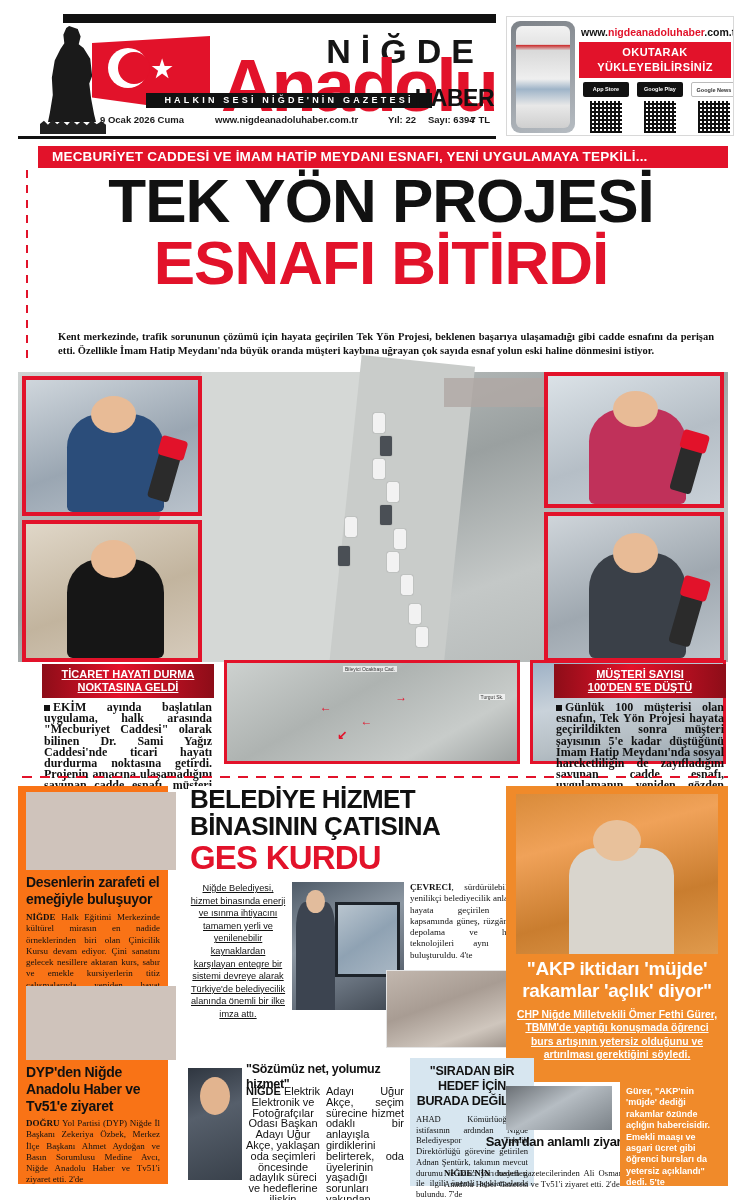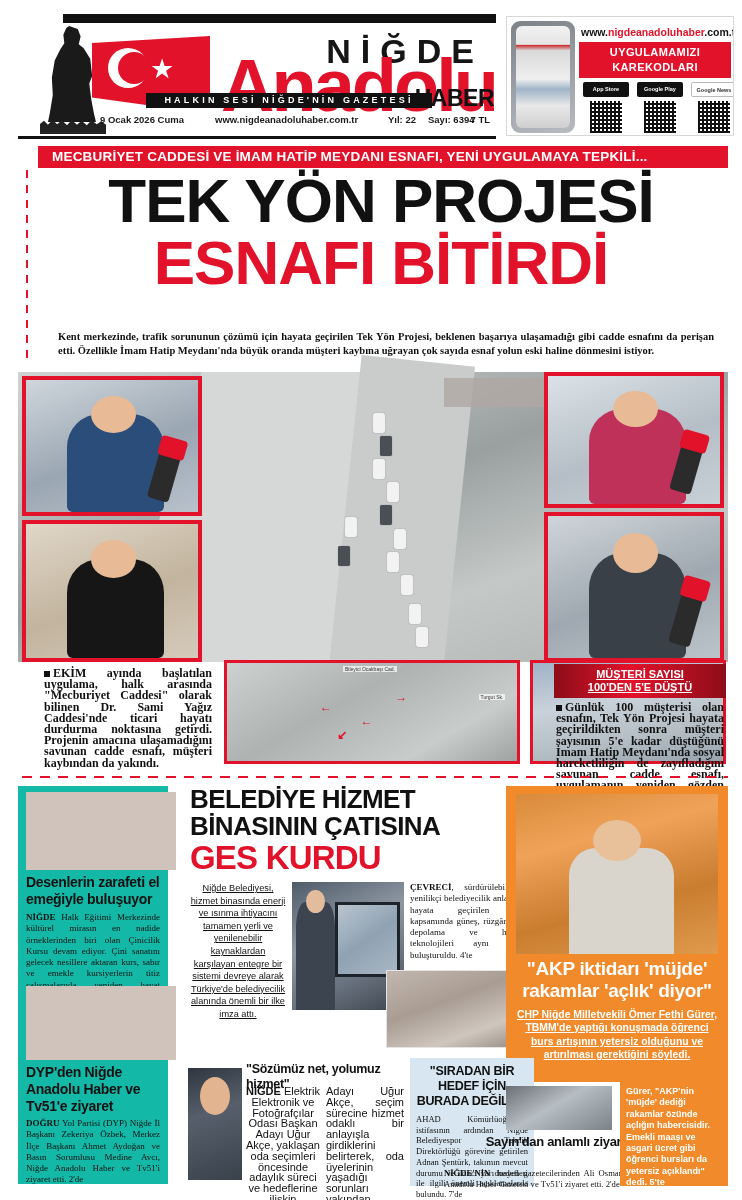--- a/index.html
+++ b/index.html
@@ -230,21 +230,21 @@
   }
   .dash-bottom {
     position:absolute; left:4px; top:112px; width:706px; height:2px;
     background: repeating-linear-gradient(90deg,#e2122a 0 10px, transparent 10px 18px);
   }
 
   
   .lower { position:absolute; left:18px; top:786px; width:710px; height:400px; }
 
   
-  .colA { position:absolute; left:0; top:0; width:150px; height:398px; background:#14b8a6; }
+  .colA { position:absolute; left:0; top:0; width:150px; height:398px; background:#f97316; }
   .colA .ph {
     position:absolute; left:8px; width:150px; overflow:hidden;
     background:#cfc3bb;
   }
   .phA1 { top:6px; height:78px;
     background:linear-gradient(160deg,#e9e2da,#c8b7ad 35%,#ddd3cb 60%,#b7a79d); }
   .phA2 { top:200px; height:74px;
     background:linear-gradient(180deg,#d9d9d9 0 60%,#9b9b9b 60% 100%); }
   .colA h3 {
     position:absolute; left:8px; right:8px;
@@ -418,21 +418,20 @@
     <div class="mh-rule"></div>
 
     <div class="promo">
       <div class="promo-phone">
           <div class="scr"></div>
         </div>
       <div class="promo-url">
         <span>www.</span><span class="hl">nigdeanadoluhaber</span><span>.com.tr</span>
       </div>
       <div class="promo-band">
-        <div>UYGULAMAMIZI KAREKODLARI</div>
         <div>OKUTARAK YÜKLEYEBİLİRSİNİZ</div>
       </div>
       <div class="badges">
         <div class="badge b1">App Store</div>
         <div class="badge b2">Google Play</div>
         <div class="badge b3 gn">Google News</div>
       </div>
       <div class="qrs">
         <div class="qr q1"></div>
         <div class="qr q2"></div>
@@ -489,20 +488,24 @@
       <div class="inset ins4">
         <div class="ph-bg" style="background:linear-gradient(160deg,#cfd5da,#9fa8b0 55%,#bcc4cb);"></div>
         <div class="person" style="background:#3a4048;"></div>
         <div class="head"></div>
         <div class="mic"></div>
       </div>
     </div>
 
     <div class="capwrap">
       <div class="capbox cap-left">
+        <div class="cap-title">
+          <div>TİCARET HAYATI DURMA</div>
+          <div>NOKTASINA GELDİ</div>
+        </div>
         <div class="cap-body">
           <span class="sq"></span><span>EKİM ayında başlatılan uygulama, halk arasında "Mecburiyet Caddesi" olarak bilinen Dr. Sami Yağız Caddesi'nde ticari hayatı durdurma noktasına getirdi. Projenin amacına ulaşamadığını savunan cadde esnafı, müşteri kaybından da yakındı.</span>
         </div>
       </div>
 
       <div class="midphoto">
         <div class="lbl" style="left:40%; top:3%;">Bileyici Ocakbaşı Cad.</div>
         <div class="lbl" style="right:4%; top:32%;">Turgut Sk.</div>
         <div class="arw" style="left:32%; top:38%;">←</div>
         <div class="arw" style="left:46%; top:52%;">←</div>

